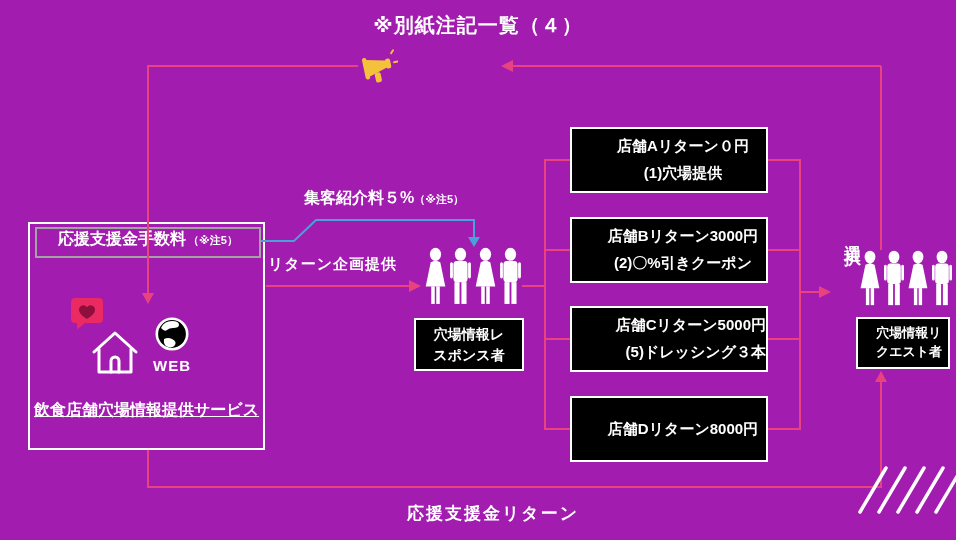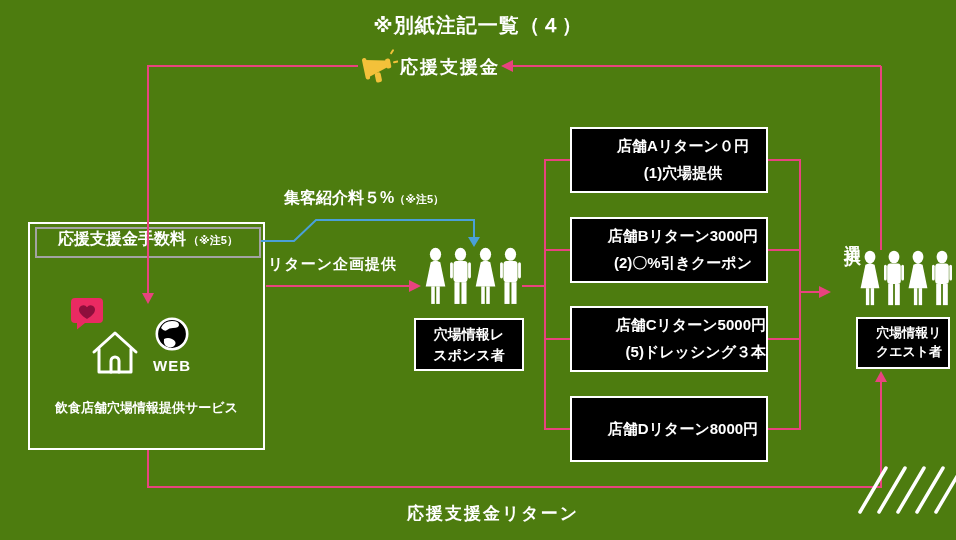--- a/index.html
+++ b/index.html
@@ -1,28 +1,28 @@
 <!DOCTYPE html>
 <html><head>
 <meta charset="utf-8">
 <style>
   html,body{margin:0;padding:0;background:#000;}
-  .canvas{position:relative;width:956px;height:540px;background:#4d7c0f;color:#fff;
+  .canvas{position:relative;width:956px;height:540px;background:#a21caf;color:#fff;
     font-family:"Liberation Sans","DejaVu Sans",sans-serif;overflow:hidden;}
   .abs{position:absolute;}
   .page-title{top:12px;left:0;width:100%;text-align:center;font-size:20px;font-weight:700;letter-spacing:1px;}
   .support-money{top:55px;left:400px;font-size:18px;font-weight:700;letter-spacing:2px;}
   .panel{left:28px;top:222px;width:237px;height:228px;border:2px solid #fff;box-sizing:border-box;}
   .fee-box{left:35px;top:227px;width:226px;height:31px;border:2px solid #a3a3a3;box-sizing:border-box;
      display:flex;align-items:baseline;justify-content:center;gap:2px;background:transparent;}
   .fee-box .t{font-size:16px;font-weight:700;}
   .fee-box .n{font-size:11px;font-weight:700;}
   .web-label{left:149px;top:357px;width:46px;text-align:center;font-size:15px;font-weight:700;letter-spacing:1px;}
-  .caption{left:30px;top:398px;width:233px;text-align:center;font-size:13px;font-weight:700;line-height:1.55;}
-  .referral{left:284px;top:188px;font-size:16px;font-weight:700;}
+  .caption{left:30px;top:398px;width:233px;text-align:center;font-size:16px;font-weight:700;line-height:1.55;text-decoration:underline;}
+  .referral{left:304px;top:188px;font-size:16px;font-weight:700;}
   .referral .n{font-size:11px;font-weight:700;}
   .return-plan{left:268px;top:255px;font-size:15px;font-weight:700;letter-spacing:1px;}
   .label-box{position:absolute;border:2px solid #fff;box-sizing:border-box;display:flex;flex-direction:column;
      align-items:center;justify-content:center;font-weight:700;line-height:1.45;text-align:center;background:#000;}
   .responder-box{left:414px;top:318px;width:110px;height:53px;font-size:14px;}
   .requester-box{left:856px;top:317px;width:94px;height:52px;font-size:13px;padding-left:12px;}
   .shop{position:absolute;left:570px;width:198px;height:66px;border:2px solid #fff;box-sizing:border-box;background:#000;
      display:flex;flex-direction:column;align-items:center;justify-content:space-evenly;
      font-size:15px;font-weight:700;text-align:center;padding-left:28px;}
   .shop-a{top:127px;} .shop-b{top:217px;} .shop-c{top:306px;align-items:flex-end;} .shop-d{top:396px;}
@@ -64,21 +64,20 @@
         <rect x="3.5" y="8" width="4.5" height="22" rx="2.2"></rect>
         <rect x="26" y="13.5" width="5" height="10" rx="2"></rect>
         <rect x="13" y="25" width="6" height="10" rx="2"></rect>
       </g>
       <g stroke="#f3c13a" stroke-width="2" stroke-linecap="round" fill="none">
         <path d="M33.5,9 L36,6.5"></path>
         <path d="M34.5,18.5 L38,18.5"></path>
       </g>
     </g>
   </svg>
-  <div class="abs support-money">応援支援金</div>
 
   <div class="abs panel"></div>
   <div class="abs fee-box">
     <span class="t">応援支援金手数料</span>
     <span class="n">（※注5）</span>
   </div>
 
   <svg class="abs" style="left:68px;top:292px" width="38" height="38" viewBox="0 0 38 38">
     <path d="M7,6 h24 a4,4 0 0 1 4,4 v17 a4,4 0 0 1 -4,4 H17 l-8,6.5 V31 H7 a4,4 0 0 1 -4,-4 V10 a4,4 0 0 1 4,-4 z" fill="#ea2a62"></path>
     <path d="M19,27 c-5,-3.4 -8,-6.2 -8,-9.6 a4.4,4.4 0 0 1 8,-2.2 a4.4,4.4 0 0 1 8,2.2 c0,3.4 -3,6.2 -8,9.6 z" fill="#8e0f3c"></path>

